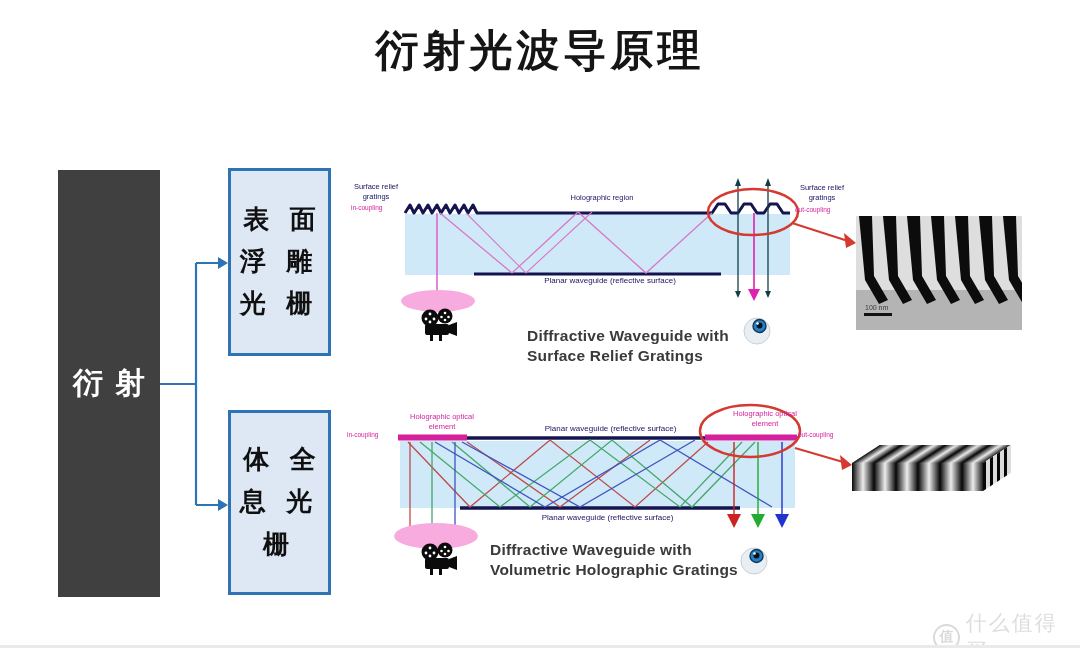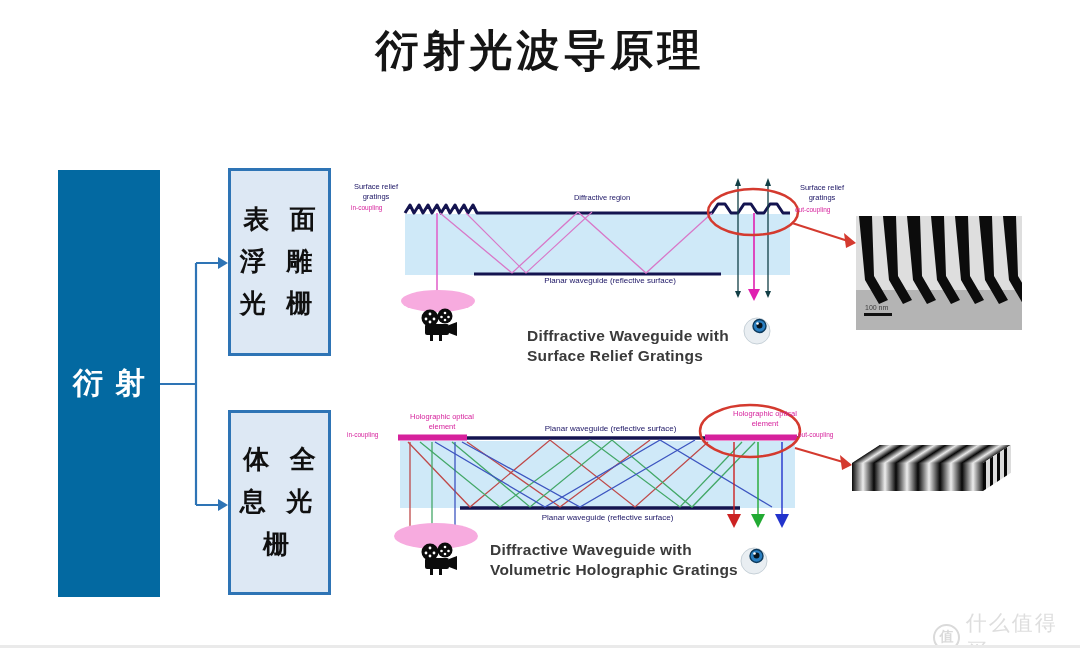--- a/index.html
+++ b/index.html
@@ -7,21 +7,21 @@
          font-family:"Liberation Sans",sans-serif;}
   .abs{position:absolute;}
   .ml{white-space:pre-line;}
 
   
   .title{position:absolute;top:22px;left:0;width:100%;text-align:center;
          font-size:43px;font-weight:800;color:#151515;letter-spacing:4px;
          font-family:"Liberation Sans",sans-serif;}
 
   
-  .root-box{position:absolute;left:58px;top:170px;width:102px;height:427px;background:#0369a1;
+  .root-box{position:absolute;left:58px;top:170px;width:102px;height:427px;background:#404040;
             display:flex;align-items:center;justify-content:center;color:#ffffff;
             font-family:"Liberation Serif",serif;font-weight:700;font-size:30px;
             letter-spacing:12px;text-indent:12px;}
   .branch-box{position:absolute;left:228px;width:103px;background:#dde8f4;border:3px solid #2e74b5;
               box-sizing:border-box;display:flex;align-items:center;justify-content:center;
               font-family:"Liberation Serif",serif;font-weight:700;font-size:26px;color:#101010;
               text-align:center;line-height:1.62;letter-spacing:7px;text-indent:7px;}
   #branch1{top:168px;height:188px;}
   #branch2{top:410px;height:185px;}
 
@@ -125,21 +125,21 @@
       <circle r="13" fill="#e9eef2" stroke="#c7d1d8" stroke-width="1"></circle>
       <circle cx="2.5" cy="-5" r="6.5" fill="#2a7fc1" stroke="#0d3a5c" stroke-width="1.4"></circle>
       <circle cx="2.5" cy="-5.5" r="3" fill="#08131c"></circle>
       <circle cx="0.5" cy="-7.5" r="1.3" fill="#ffffff"></circle>
     </g>
   </svg>
 
   <div class="lbl ml" style="left:347px;top:182px;width:58px;font-size:7.5px;text-align:center">Surface relief
 gratings</div>
   <div class="lbl magenta" style="left:351px;top:204px;font-size:6.5px">in-coupling</div>
-  <div class="lbl" style="left:542px;top:193px;width:120px;font-size:7.5px;text-align:center">Diffractive region</div>
+  <div class="lbl" style="left:542px;top:193px;width:120px;font-size:7.5px;text-align:center">Holographic region</div>
   <div class="lbl ml" style="left:793px;top:183px;width:58px;font-size:7.5px;text-align:center">Surface relief
 gratings</div>
   <div class="lbl magenta" style="left:795px;top:206px;font-size:6.5px">out-coupling</div>
   <div class="lbl" style="left:520px;top:276px;width:180px;font-size:8px;text-align:center">Planar waveguide (reflective surface)</div>
   <div class="caption" style="left:527px;top:326px">Diffractive Waveguide with
 Surface Relief Gratings</div>
 
   <svg class="sem" viewBox="0 0 166 114">
     <rect x="0" y="0" width="166" height="114" fill="#dedede"></rect>
     <rect x="0" y="74" width="166" height="40" fill="#b4b4b4"></rect>

